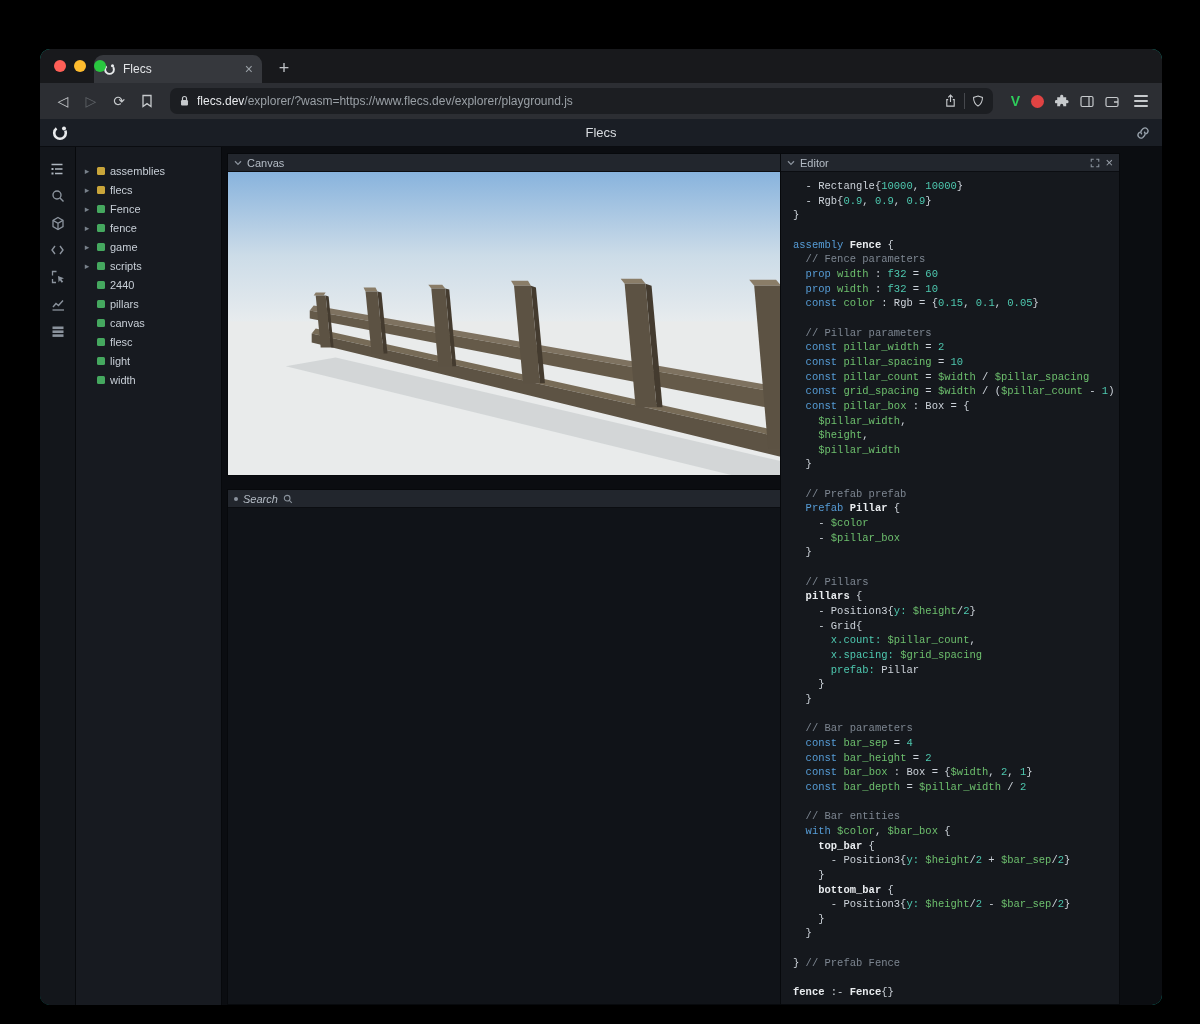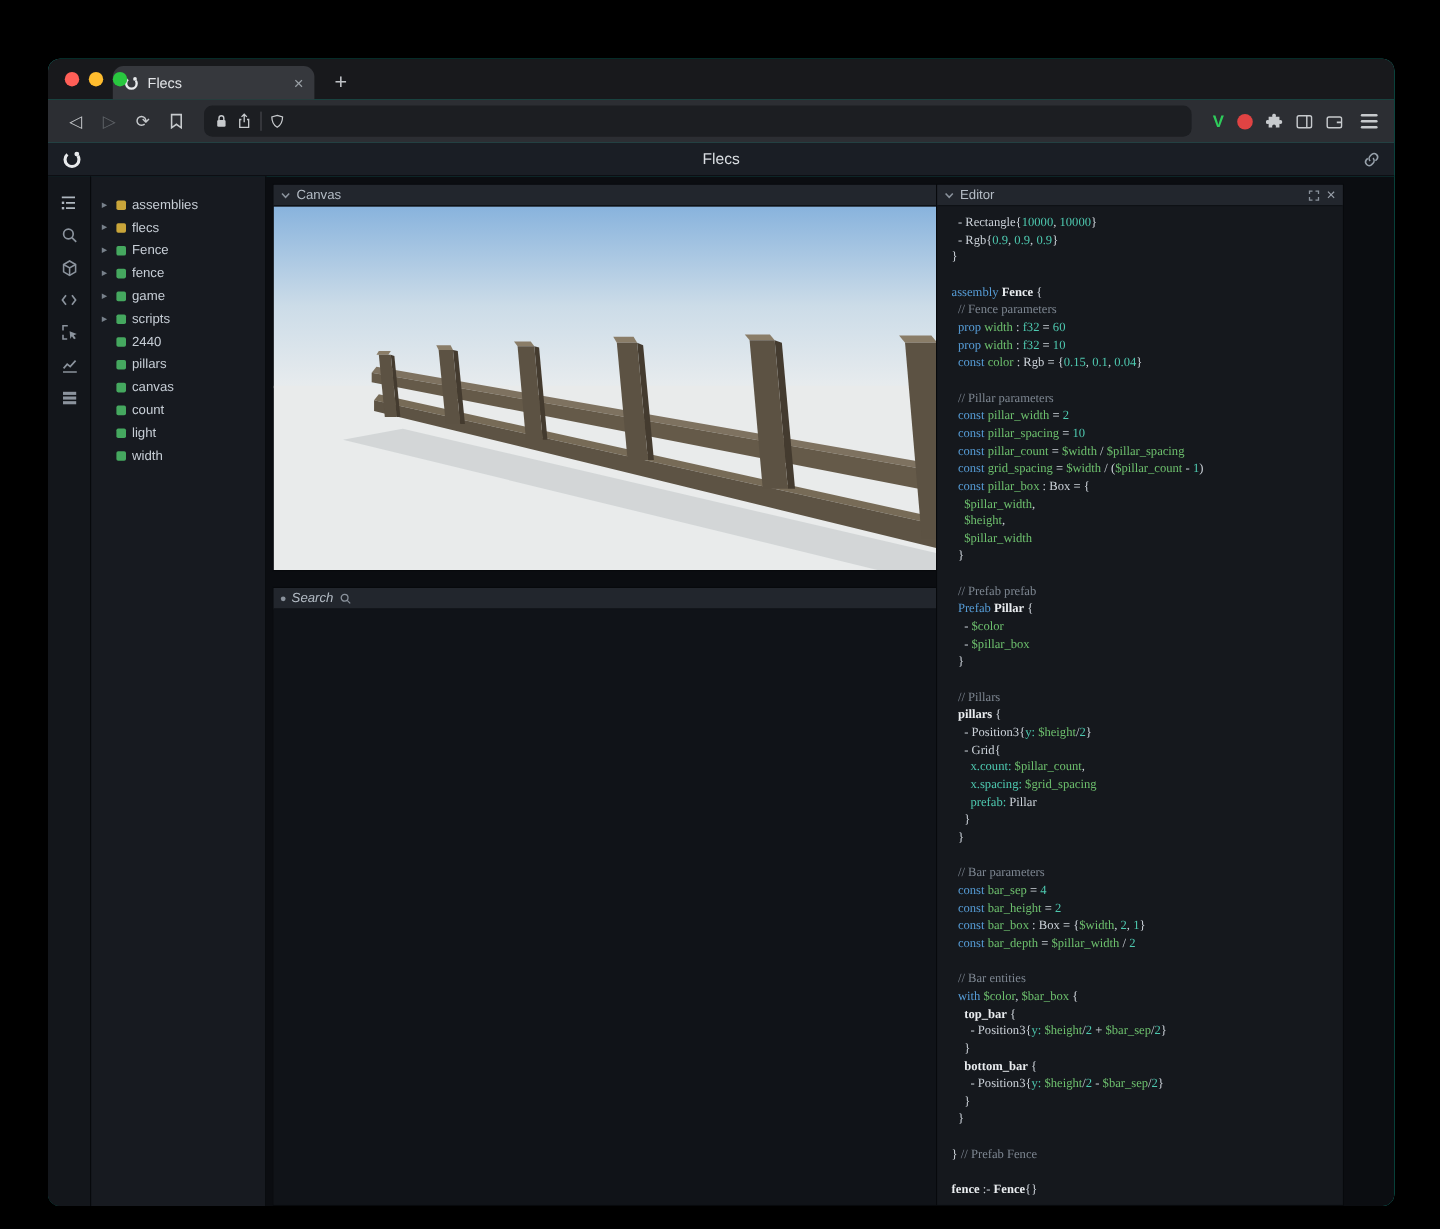--- a/index.html
+++ b/index.html
@@ -63,21 +63,21 @@
   .pbody{flex:1;min-height:0;position:relative;}
   .panel-canvas{left:187px;top:6px;width:589px;height:323px;}
   .panel-search{left:187px;top:342px;width:589px;bottom:0;font-style:italic;}
   .panel-search .pbody{background:#101318;}
   .panel-editor{left:740px;top:6px;width:340px;bottom:0;}
   .panel-editor .pbody{background:#15181d;overflow:hidden;}
   .scene{width:100%;height:100%;display:block;}
   
   .code{padding:7px 0 0 12px;font-family:"Liberation Mono","DejaVu Sans Mono",monospace;
         font-size:10.5px;}
-  .cline{height:14.67px;line-height:14.67px;white-space:pre;font-family:Liberation Serif, serif;}
+  .cline{height:14.67px;line-height:14.67px;white-space:pre;}
   .tk-p{color:#ccd2d9;}
   .tk-b{color:#569cd6;}
   .tk-g{color:#6dbf6d;}
   .tk-n{color:#4ec9b0;}
   .tk-c{color:#7d8691;}
   .tk-e{color:#e9ecef;font-weight:bold;}
   svg{display:block;}
 </style>
 </head>
 <body>
@@ -112,20 +112,21 @@
           <path d="M2 1.5h8v11L6 9.6l-4 2.9z" fill="none" stroke="#c7cacd" stroke-width="1.3"></path>
         </svg>
     </div>
     <div class="addressbar">
       <span>
         <svg width="11" height="12" viewBox="0 0 12 13">
             <rect x="2.2" y="5.5" width="7.6" height="6" rx="1.2" fill="#c7cacd"></rect>
             <path d="M3.8 5.5V3.8a2.2 2.2 0 0 1 4.4 0v1.7" fill="none" stroke="#c7cacd" stroke-width="1.3"></path>
           </svg>
       </span>
+      <span class="url"><span class="host">flecs.dev</span><span class="rest">/explorer/?wasm=https://www.flecs.dev/explorer/playground.js</span></span>
       <span>
         <svg width="13" height="14" viewBox="0 0 14 15">
             <path d="M4.5 6H3v7h8V6H9.5" fill="none" stroke="#c7cacd" stroke-width="1.2"></path>
             <path d="M7 1.2v7.3M4.6 3.6L7 1.2l2.4 2.4" fill="none" stroke="#c7cacd" stroke-width="1.2"></path>
           </svg>
       </span>
       <span class="bardiv"></span>
       <span>
         <svg width="12" height="13" viewBox="0 0 14 15">
             <path d="M7 1.2l5.2 1.6c0 4.8-1.6 7.9-5.2 10-3.6-2.1-5.2-5.2-5.2-10L7 1.2z" fill="none" stroke="#c7cacd" stroke-width="1.2"></path>
@@ -265,21 +266,21 @@
           <span class="tlabel">pillars</span>
         </div>
         <div class="trow">
           <span class="tarrow"></span>
           <span class="tsq" style="background: rgb(69, 168, 95);"></span>
           <span class="tlabel">canvas</span>
         </div>
         <div class="trow">
           <span class="tarrow"></span>
           <span class="tsq" style="background: rgb(69, 168, 95);"></span>
-          <span class="tlabel">count</span>
+          <span class="tlabel">flesc</span>
         </div>
         <div class="trow">
           <span class="tarrow"></span>
           <span class="tsq" style="background: rgb(69, 168, 95);"></span>
           <span class="tlabel">light</span>
         </div>
         <div class="trow">
           <span class="tarrow"></span>
           <span class="tsq" style="background: rgb(69, 168, 95);"></span>
           <span class="tlabel">width</span>
@@ -385,21 +386,21 @@
       <div class="pbody">
         <div class="code">
             <div class="cline"><span class="tk-p">  - Rectangle{</span><span class="tk-n">10000</span><span class="tk-p">, </span><span class="tk-n">10000</span><span class="tk-p">}</span></div>
             <div class="cline"><span class="tk-p">  - Rgb{</span><span class="tk-n">0.9</span><span class="tk-p">, </span><span class="tk-n">0.9</span><span class="tk-p">, </span><span class="tk-n">0.9</span><span class="tk-p">}</span></div>
             <div class="cline"><span class="tk-p">}</span></div>
             <div class="cline">&nbsp;</div>
             <div class="cline"><span class="tk-b">assembly </span><span class="tk-e">Fence</span><span class="tk-p"> {</span></div>
             <div class="cline"><span class="tk-c">  // Fence parameters</span></div>
             <div class="cline"><span class="tk-b">  prop </span><span class="tk-g">width</span><span class="tk-p"> : </span><span class="tk-n">f32</span><span class="tk-p"> = </span><span class="tk-n">60</span></div>
             <div class="cline"><span class="tk-b">  prop </span><span class="tk-g">width</span><span class="tk-p"> : </span><span class="tk-n">f32</span><span class="tk-p"> = </span><span class="tk-n">10</span></div>
-            <div class="cline"><span class="tk-b">  const </span><span class="tk-g">color</span><span class="tk-p"> : Rgb = {</span><span class="tk-n">0.15</span><span class="tk-p">, </span><span class="tk-n">0.1</span><span class="tk-p">, </span><span class="tk-n">0.04</span><span class="tk-p">}</span></div>
+            <div class="cline"><span class="tk-b">  const </span><span class="tk-g">color</span><span class="tk-p"> : Rgb = {</span><span class="tk-n">0.15</span><span class="tk-p">, </span><span class="tk-n">0.1</span><span class="tk-p">, </span><span class="tk-n">0.05</span><span class="tk-p">}</span></div>
             <div class="cline">&nbsp;</div>
             <div class="cline"><span class="tk-c">  // Pillar parameters</span></div>
             <div class="cline"><span class="tk-b">  const </span><span class="tk-g">pillar_width</span><span class="tk-p"> = </span><span class="tk-n">2</span></div>
             <div class="cline"><span class="tk-b">  const </span><span class="tk-g">pillar_spacing</span><span class="tk-p"> = </span><span class="tk-n">10</span></div>
             <div class="cline"><span class="tk-b">  const </span><span class="tk-g">pillar_count</span><span class="tk-p"> = </span><span class="tk-g">$width</span><span class="tk-p"> / </span><span class="tk-g">$pillar_spacing</span></div>
             <div class="cline"><span class="tk-b">  const </span><span class="tk-g">grid_spacing</span><span class="tk-p"> = </span><span class="tk-g">$width</span><span class="tk-p"> / (</span><span class="tk-g">$pillar_count</span><span class="tk-p"> - </span><span class="tk-n">1</span><span class="tk-p">)</span></div>
             <div class="cline"><span class="tk-b">  const </span><span class="tk-g">pillar_box</span><span class="tk-p"> : Box = {</span></div>
             <div class="cline"><span class="tk-g">    $pillar_width</span><span class="tk-p">,</span></div>
             <div class="cline"><span class="tk-g">    $height</span><span class="tk-p">,</span></div>
             <div class="cline"><span class="tk-g">    $pillar_width</span></div>

